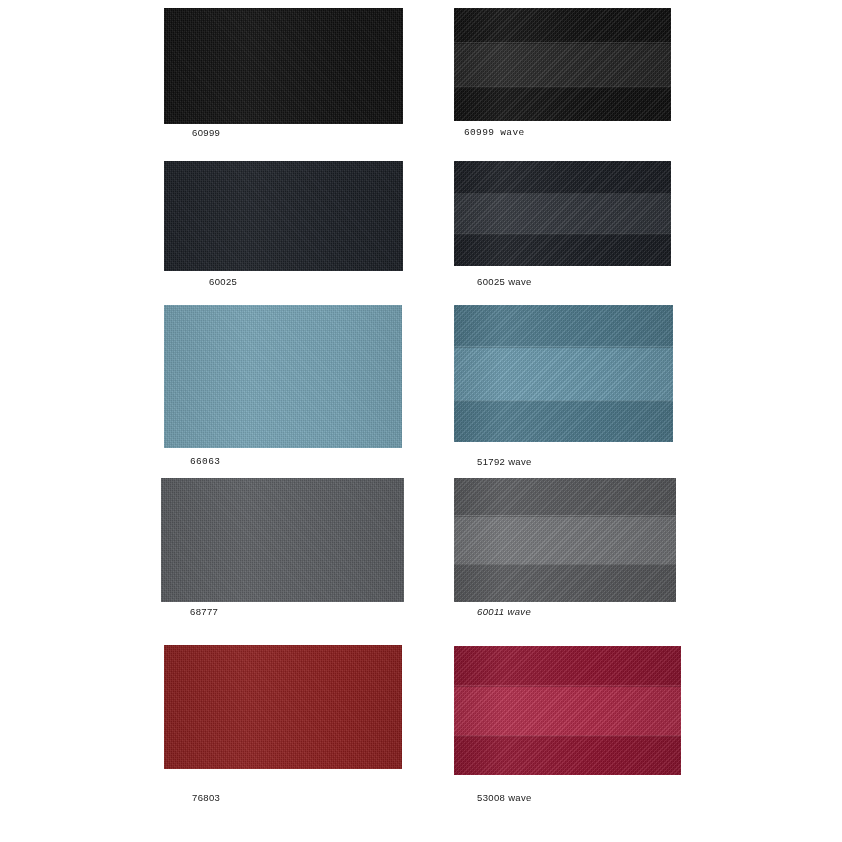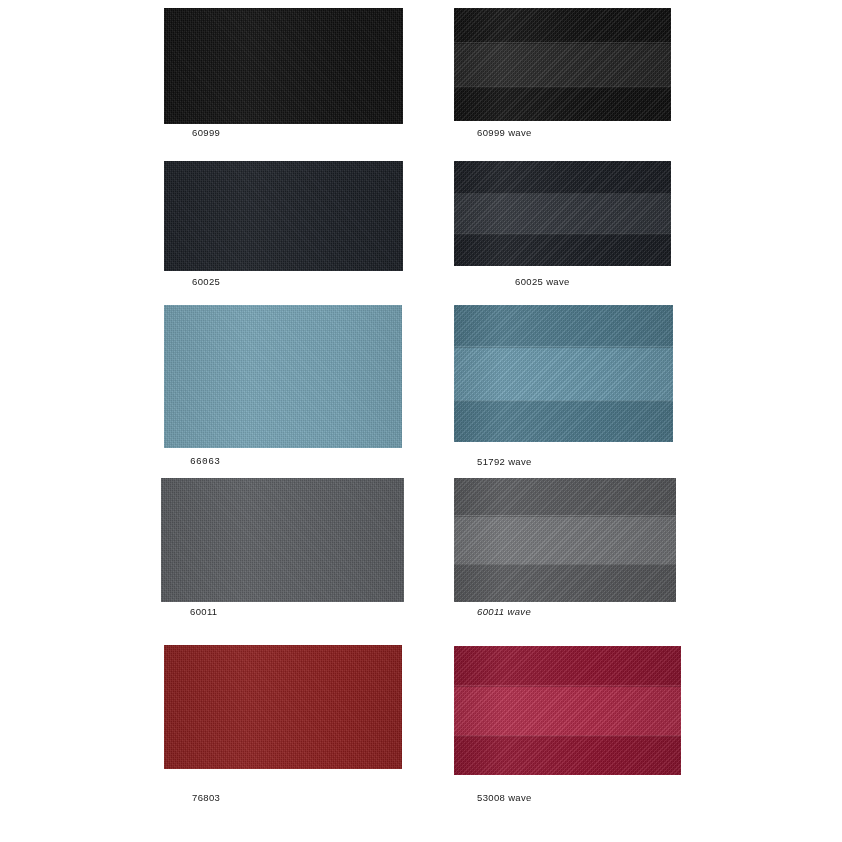--- a/index.html
+++ b/index.html
@@ -109,38 +109,38 @@
       <div class="swatch-img tex-wave" style="background-color: rgb(18, 18, 18);"></div>
       <div class="band-overlay">
         <div class="band" style="top: 0%; height: 30%; background: rgba(0, 0, 0, 0.14);"></div>
         <div class="band" style="top: 30%; height: 1.5%; background: linear-gradient(rgba(255, 255, 255, 0.16), rgba(0, 0, 0, 0.22));"></div>
         <div class="band" style="top: 31.5%; height: 37.5%; background: rgba(255, 255, 255, 0.07);"></div>
         <div class="band" style="top: 69%; height: 1.5%; background: linear-gradient(rgba(255, 255, 255, 0.16), rgba(0, 0, 0, 0.22));"></div>
         <div class="band" style="top: 70.5%; height: 29.5%; background: rgba(0, 0, 0, 0.14);"></div>
         <div class="band-overlay" style="background: linear-gradient(90deg, rgba(0, 0, 0, 0.1) 0%, rgba(255, 255, 255, 0.04) 22%, rgba(0, 0, 0, 0.03) 62%, rgba(0, 0, 0, 0.1) 100%);"></div>
       </div>
     </div>
-    <div class="swatch-label" style="left: 477px; top: 127px;">60999 wave</div>
+    <div class="swatch-label" style="left: 464px; top: 127px; font-family: Liberation Mono, monospace;">60999 wave</div>
     <div class="swatch-cell" style="left: 164px; top: 161px; width: 239px; height: 110px;">
       <div class="swatch-img tex-plain" style="background-color: rgb(25, 29, 36);"></div>
       <div class="band-overlay" style="background: linear-gradient(90deg, rgba(0, 0, 0, 0.07) 0%, rgba(255, 255, 255, 0.024) 35%, rgba(0, 0, 0, 0.02) 75%, rgba(0, 0, 0, 0.07) 100%);"></div>
     </div>
-    <div class="swatch-label" style="left: 192px; top: 276px;">60025</div>
+    <div class="swatch-label" style="left: 209px; top: 276px;">60025</div>
     <div class="swatch-cell" style="left: 454px; top: 161px; width: 217px; height: 105px;">
       <div class="swatch-img tex-wave" style="background-color: rgb(30, 34, 41);"></div>
       <div class="band-overlay">
         <div class="band" style="top: 0%; height: 30%; background: rgba(0, 0, 0, 0.14);"></div>
         <div class="band" style="top: 30%; height: 1.5%; background: linear-gradient(rgba(255, 255, 255, 0.16), rgba(0, 0, 0, 0.22));"></div>
         <div class="band" style="top: 31.5%; height: 37.5%; background: rgba(255, 255, 255, 0.07);"></div>
         <div class="band" style="top: 69%; height: 1.5%; background: linear-gradient(rgba(255, 255, 255, 0.16), rgba(0, 0, 0, 0.22));"></div>
         <div class="band" style="top: 70.5%; height: 29.5%; background: rgba(0, 0, 0, 0.14);"></div>
         <div class="band-overlay" style="background: linear-gradient(90deg, rgba(0, 0, 0, 0.1) 0%, rgba(255, 255, 255, 0.04) 22%, rgba(0, 0, 0, 0.03) 62%, rgba(0, 0, 0, 0.1) 100%);"></div>
       </div>
     </div>
-    <div class="swatch-label" style="left: 477px; top: 276px; margin-left: 38px;">60025 wave</div>
+    <div class="swatch-label" style="left: 477px; top: 276px;">60025 wave</div>
     <div class="swatch-cell" style="left: 164px; top: 305px; width: 238px; height: 143px;">
       <div class="swatch-img tex-plain" style="background-color: rgb(118, 164, 182);"></div>
       <div class="band-overlay" style="background: linear-gradient(90deg, rgba(0, 0, 0, 0.07) 0%, rgba(255, 255, 255, 0.024) 35%, rgba(0, 0, 0, 0.02) 75%, rgba(0, 0, 0, 0.07) 100%);"></div>
     </div>
     <div class="swatch-label" style="left: 190px; top: 456px; font-family: Liberation Mono, monospace;">66063</div>
     <div class="swatch-cell" style="left: 454px; top: 305px; width: 219px; height: 137px;">
       <div class="swatch-img tex-wave" style="background-color: rgb(93, 148, 170);"></div>
       <div class="band-overlay">
         <div class="band" style="top: 0%; height: 30%; background: rgba(0, 0, 0, 0.14);"></div>
         <div class="band" style="top: 30%; height: 1.5%; background: linear-gradient(rgba(255, 255, 255, 0.16), rgba(0, 0, 0, 0.22));"></div>
@@ -148,21 +148,21 @@
         <div class="band" style="top: 69%; height: 1.5%; background: linear-gradient(rgba(255, 255, 255, 0.16), rgba(0, 0, 0, 0.22));"></div>
         <div class="band" style="top: 70.5%; height: 29.5%; background: rgba(0, 0, 0, 0.14);"></div>
         <div class="band-overlay" style="background: linear-gradient(90deg, rgba(0, 0, 0, 0.1) 0%, rgba(255, 255, 255, 0.04) 22%, rgba(0, 0, 0, 0.03) 62%, rgba(0, 0, 0, 0.1) 100%);"></div>
       </div>
     </div>
     <div class="swatch-label" style="left: 477px; top: 456px;">51792 wave</div>
     <div class="swatch-cell" style="left: 161px; top: 478px; width: 243px; height: 124px;">
       <div class="swatch-img tex-plain" style="background-color: rgb(90, 93, 97);"></div>
       <div class="band-overlay" style="background: linear-gradient(90deg, rgba(0, 0, 0, 0.07) 0%, rgba(255, 255, 255, 0.024) 35%, rgba(0, 0, 0, 0.02) 75%, rgba(0, 0, 0, 0.07) 100%);"></div>
     </div>
-    <div class="swatch-label" style="left: 190px; top: 606px;">60011</div>
+    <div class="swatch-label" style="left: 190px; top: 606px;">68777</div>
     <div class="swatch-cell" style="left: 454px; top: 478px; width: 222px; height: 124px;">
       <div class="swatch-img tex-wave" style="background-color: rgb(106, 108, 112);"></div>
       <div class="band-overlay">
         <div class="band" style="top: 0%; height: 30%; background: rgba(0, 0, 0, 0.14);"></div>
         <div class="band" style="top: 30%; height: 1.5%; background: linear-gradient(rgba(255, 255, 255, 0.16), rgba(0, 0, 0, 0.22));"></div>
         <div class="band" style="top: 31.5%; height: 37.5%; background: rgba(255, 255, 255, 0.07);"></div>
         <div class="band" style="top: 69%; height: 1.5%; background: linear-gradient(rgba(255, 255, 255, 0.16), rgba(0, 0, 0, 0.22));"></div>
         <div class="band" style="top: 70.5%; height: 29.5%; background: rgba(0, 0, 0, 0.14);"></div>
         <div class="band-overlay" style="background: linear-gradient(90deg, rgba(0, 0, 0, 0.1) 0%, rgba(255, 255, 255, 0.04) 22%, rgba(0, 0, 0, 0.03) 62%, rgba(0, 0, 0, 0.1) 100%);"></div>
       </div>

